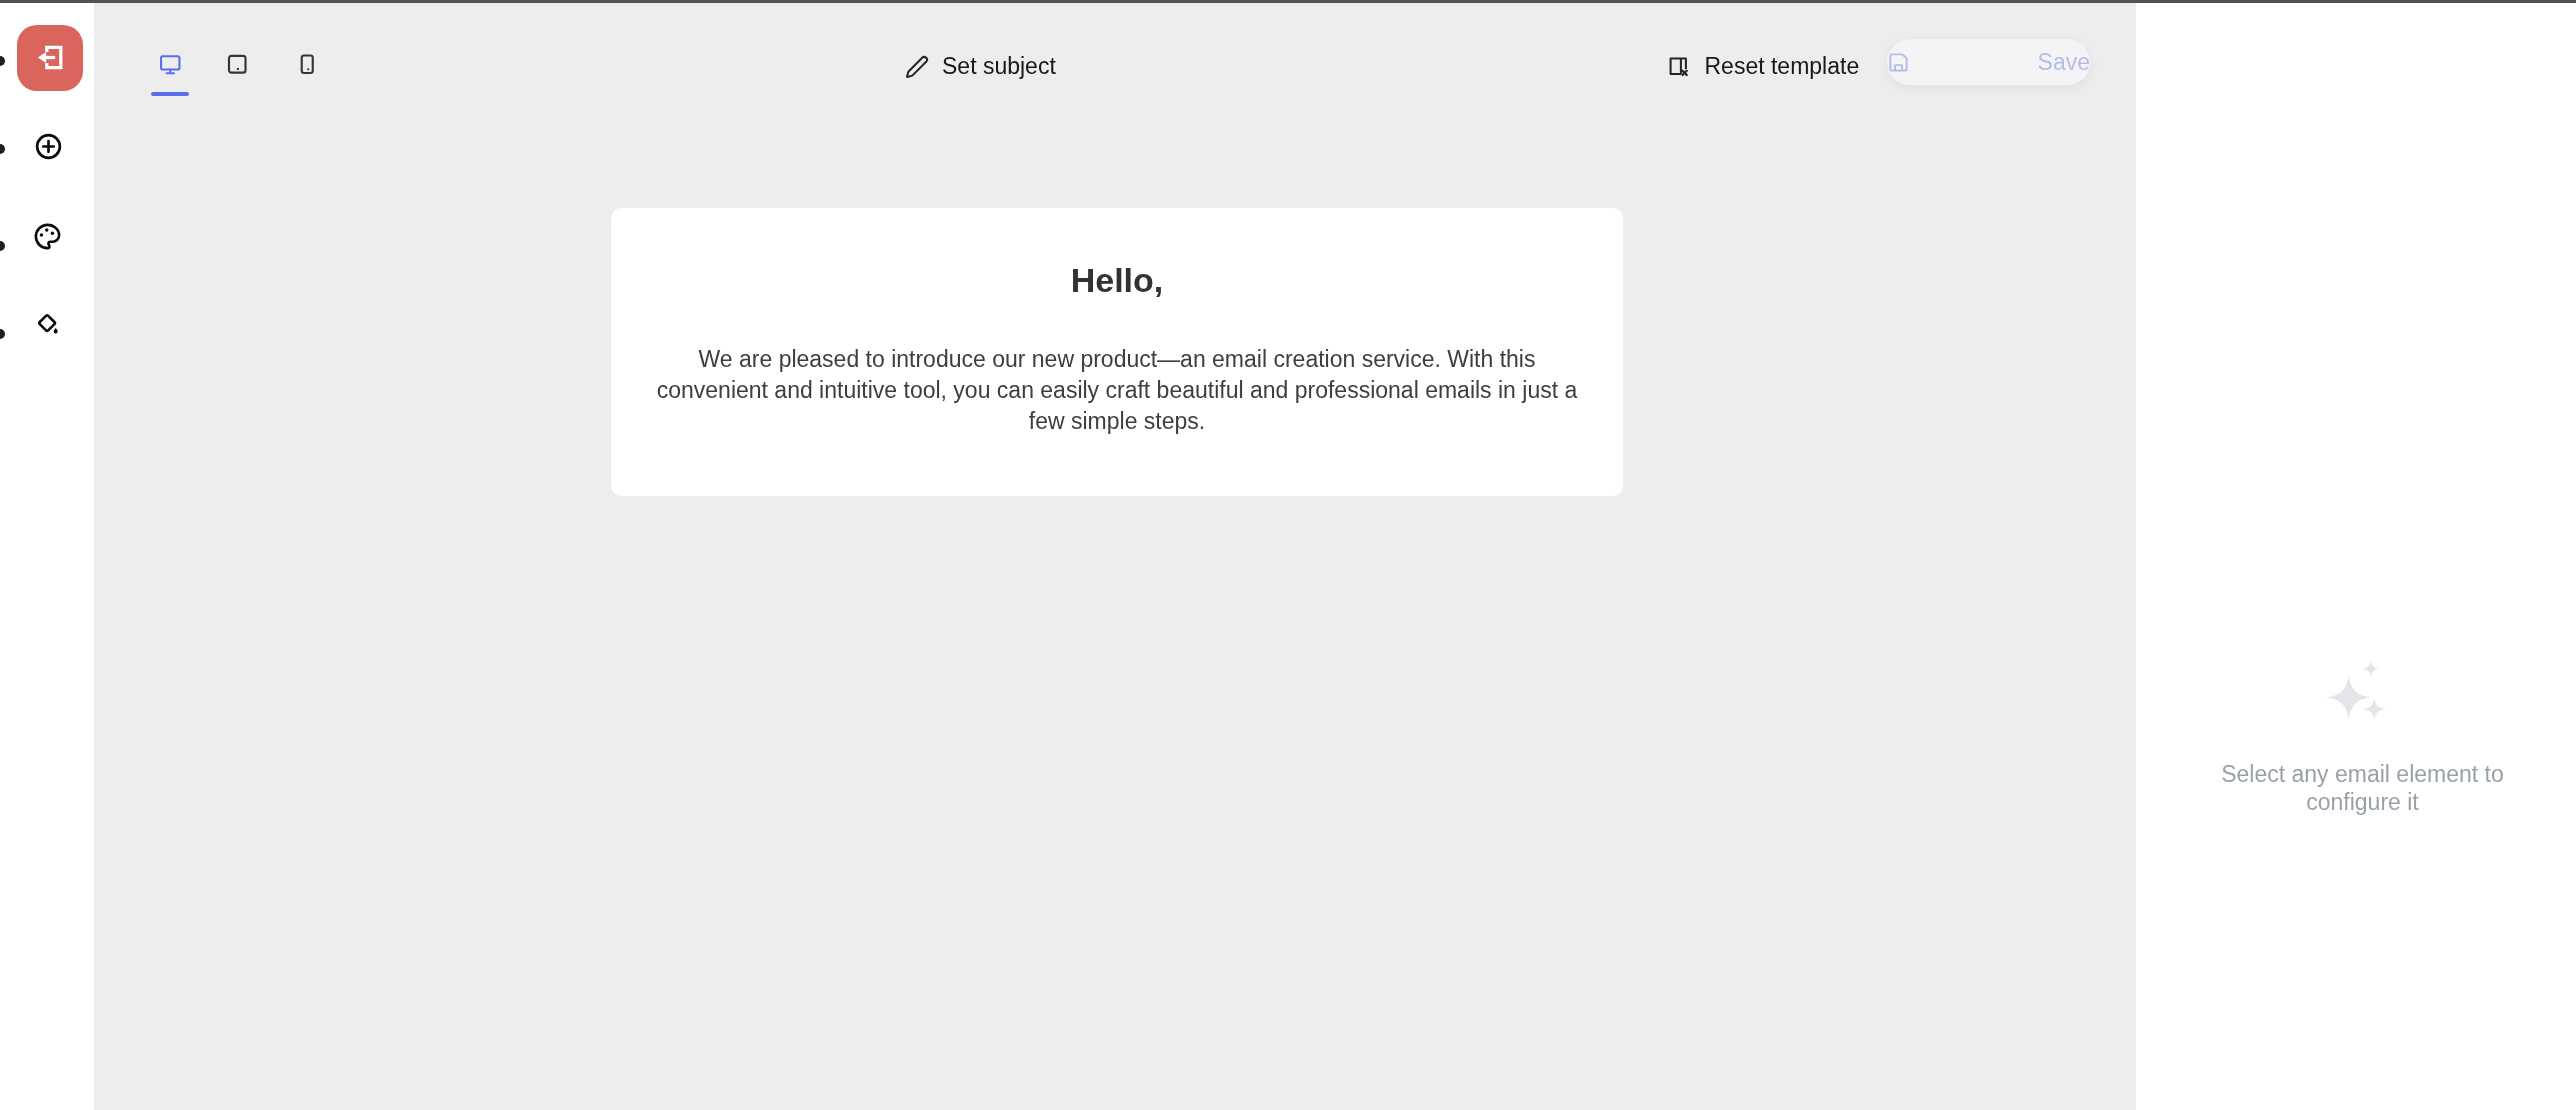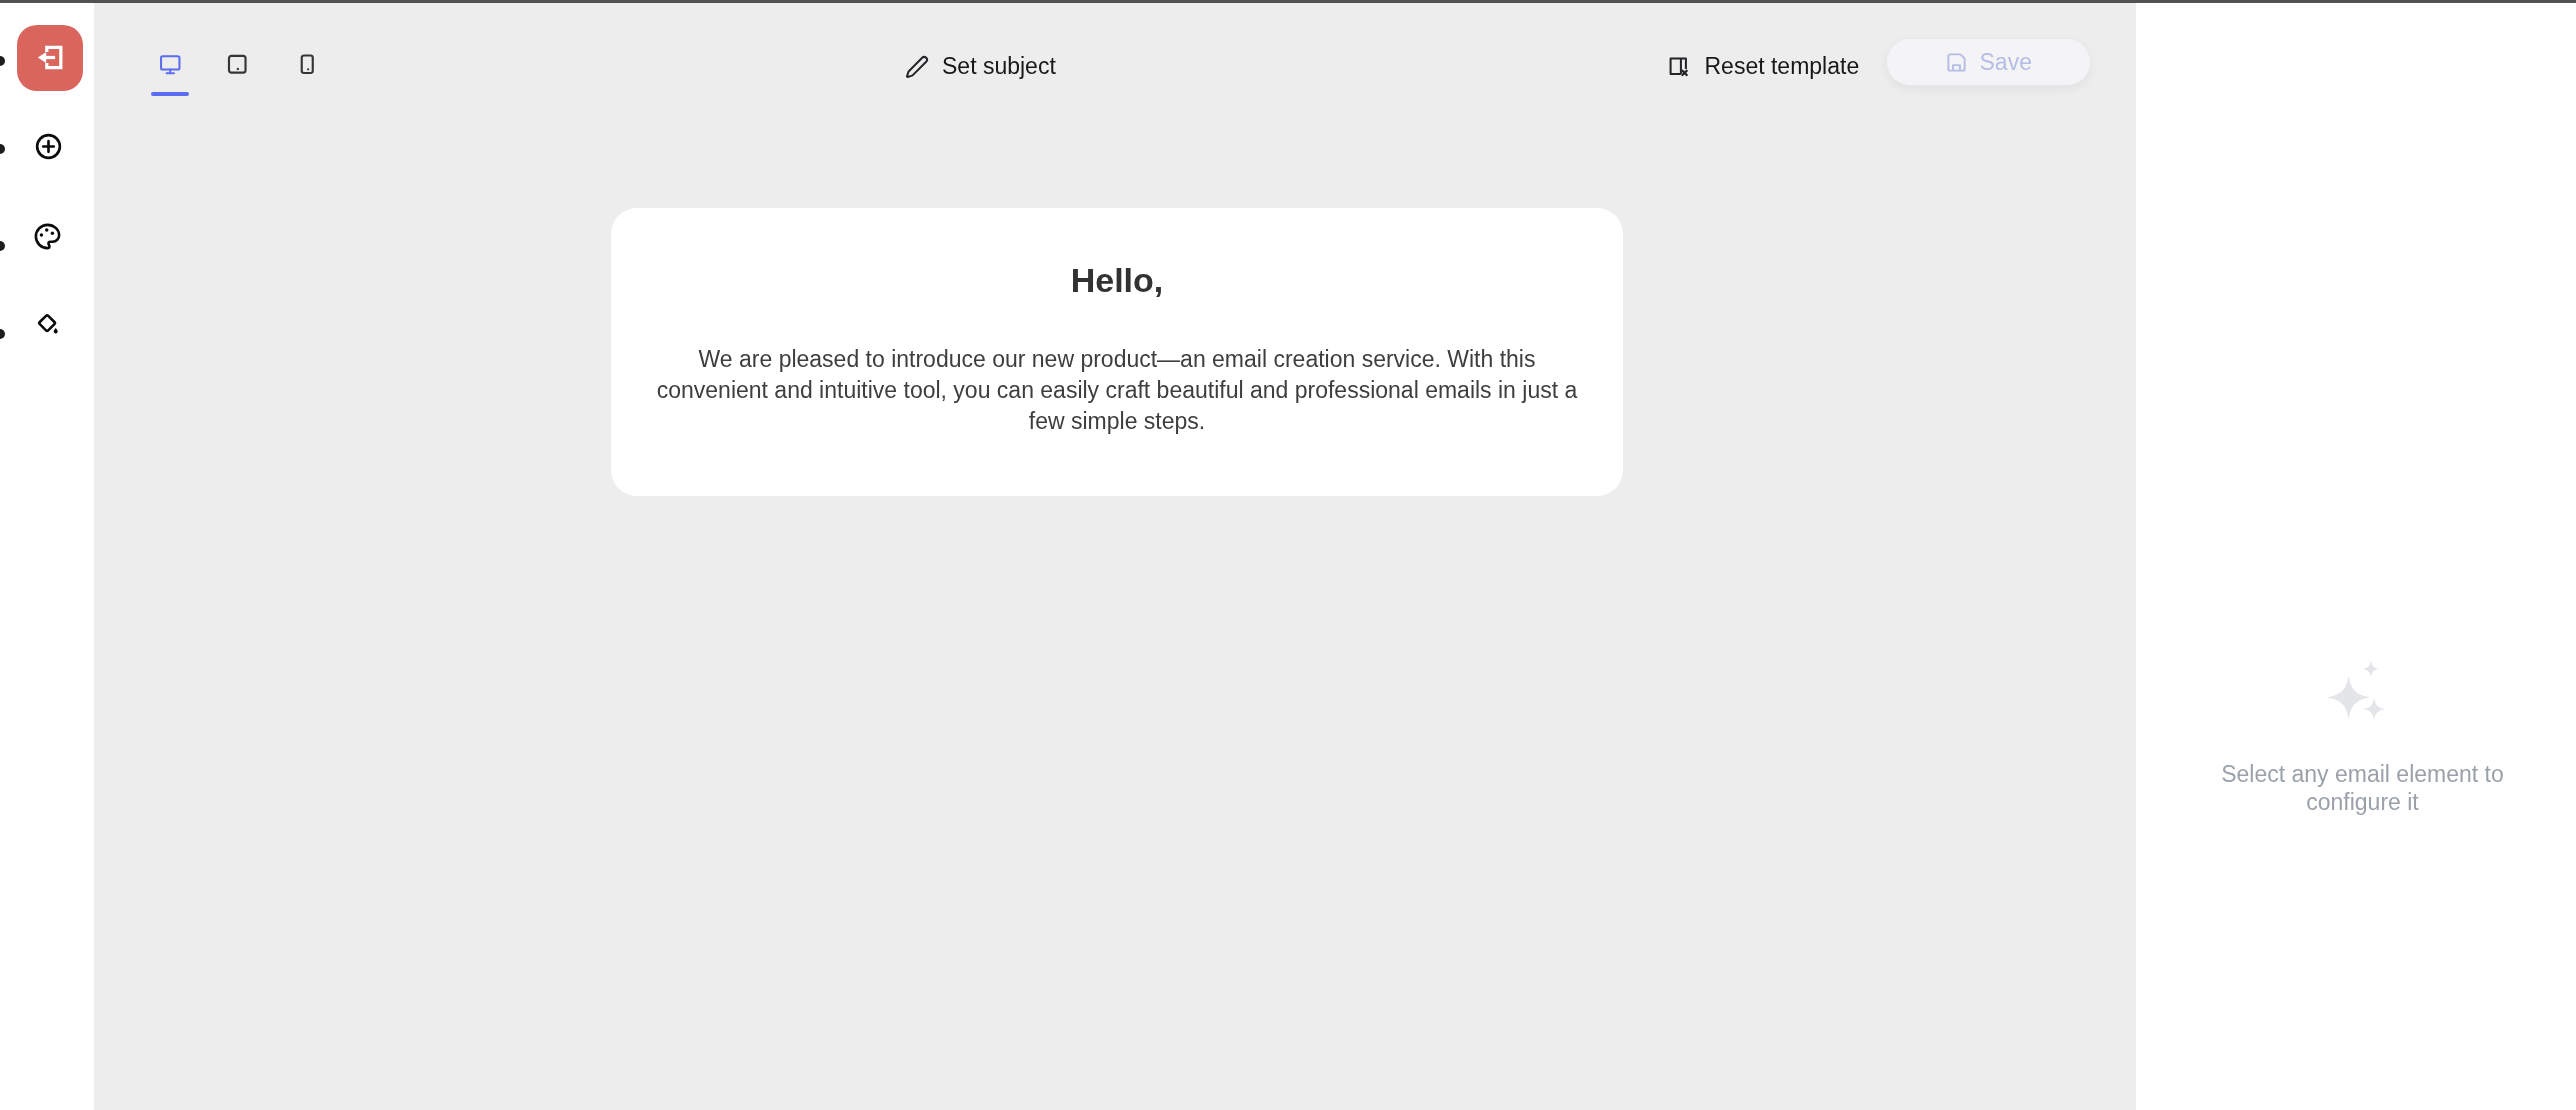--- a/index.html
+++ b/index.html
@@ -94,30 +94,30 @@
   .set-subject{left:811px;justify-content:center;}
   .set-subject .t-icon{margin-right:13px;}
   .reset-template{left:1572px;}
   .reset-template .t-icon{margin-right:14px;}
 
   .save-btn{
     position:absolute;left:1792px;top:35px;width:205px;height:48px;
     border-radius:24px;background:var(--save-button-bg);
     border:1.2px solid var(--save-button-border);
     box-shadow:0 3.8px 9.2px rgba(0,0,0,0.05);
-    display:flex;align-items:center;justify-content:center;
+    display:flex;align-items:center;justify-content:space-between;
     color:var(--save-disabled);font-size:23px;font-weight:500;
     cursor:default;
   }
   .save-btn .t-icon{margin-right:11.5px;color:var(--save-disabled);}
 
   
   .email-card{
     position:absolute;left:517px;top:205px;width:1012px;height:288px;
-    background:#ffffff;border-radius:26px;
+    background:#ffffff;border-radius:10px;
     text-align:center;
   }
   .email-heading{
     margin-top:52px;
     font-size:34px;line-height:40px;font-weight:700;
     color:var(--card-heading);
   }
   .email-body{
     margin:44px 43px 16px;
     font-size:23px;line-height:31px;font-weight:400;

